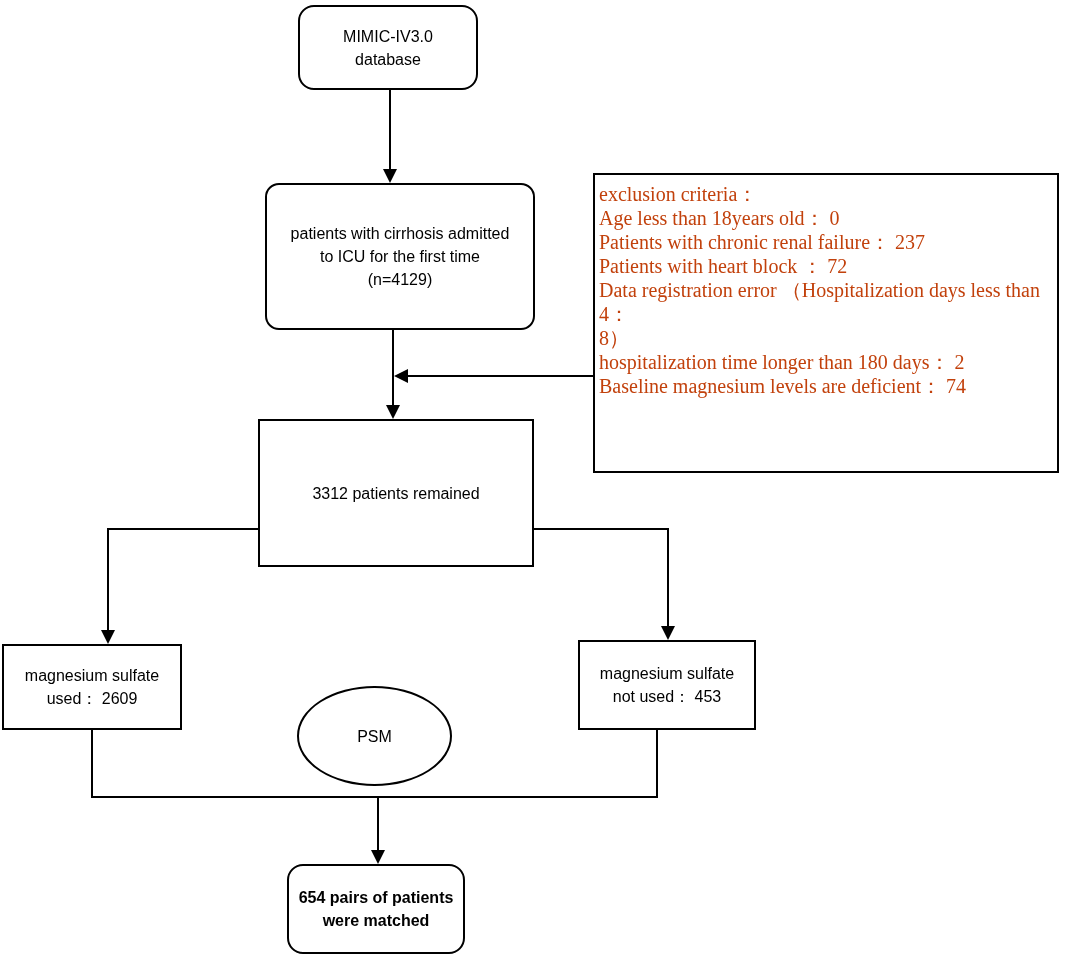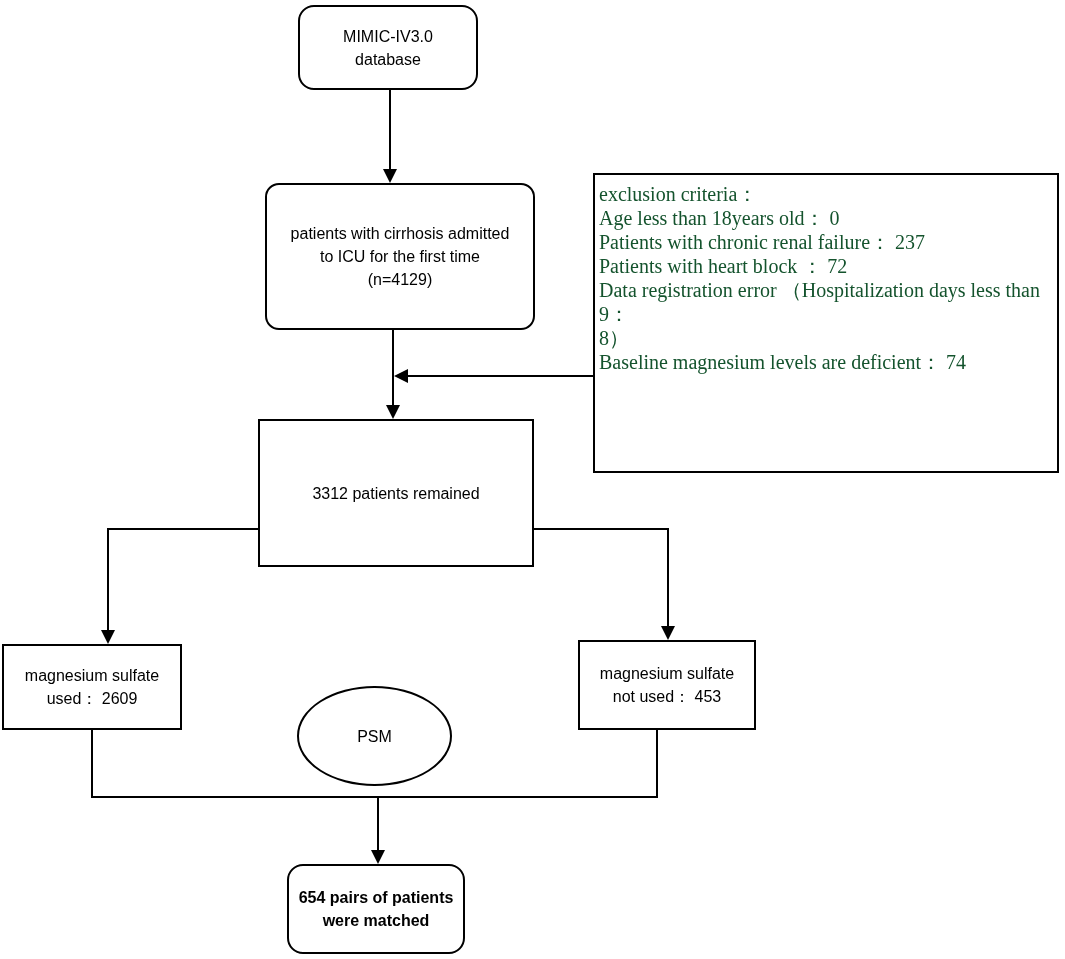--- a/index.html
+++ b/index.html
@@ -35,21 +35,21 @@
   .exclusion-box {
     position: absolute;
     box-sizing: border-box;
     border: 2px solid #000000;
     background: #ffffff;
     font-family: "Liberation Serif", "DejaVu Serif", serif;
     font-size: 20px;
     line-height: 24px;
     padding: 7px 12px 0 4px;
     text-align: left;
-    color: #14532d;
+    color: #c2410c;
   }
   .line {
     position: absolute;
     background: #000000;
   }
   .h { height: 2px; }
   .v { width: 2px; }
   .ah {
     position: absolute;
     width: 0;
@@ -103,22 +103,23 @@
     <div>patients with cirrhosis admitted</div>
     <div>to ICU for the first time</div>
     <div>(n=4129)</div>
   </div>
 
   <div class="exclusion-box" style="left:593px; top:173px; width:466px; height:300px;">
     <div>exclusion criteria：</div>
     <div>Age less than 18years old： 0</div>
     <div>Patients with chronic renal failure： 237</div>
     <div>Patients with heart block ： 72</div>
-    <div>Data registration error （Hospitalization days less than 9：</div>
+    <div>Data registration error （Hospitalization days less than 4：</div>
     <div>8）</div>
+    <div>hospitalization time longer than 180 days： 2</div>
     <div>Baseline magnesium levels are deficient： 74</div>
   </div>
 
   <div class="node" style="left:258px; top:419px; width:276px; height:148px;">
     <div>3312 patients remained</div>
   </div>
 
   <div class="node" style="left:2px; top:644px; width:180px; height:86px;">
     <div>magnesium sulfate</div>
     <div>used： 2609</div>

